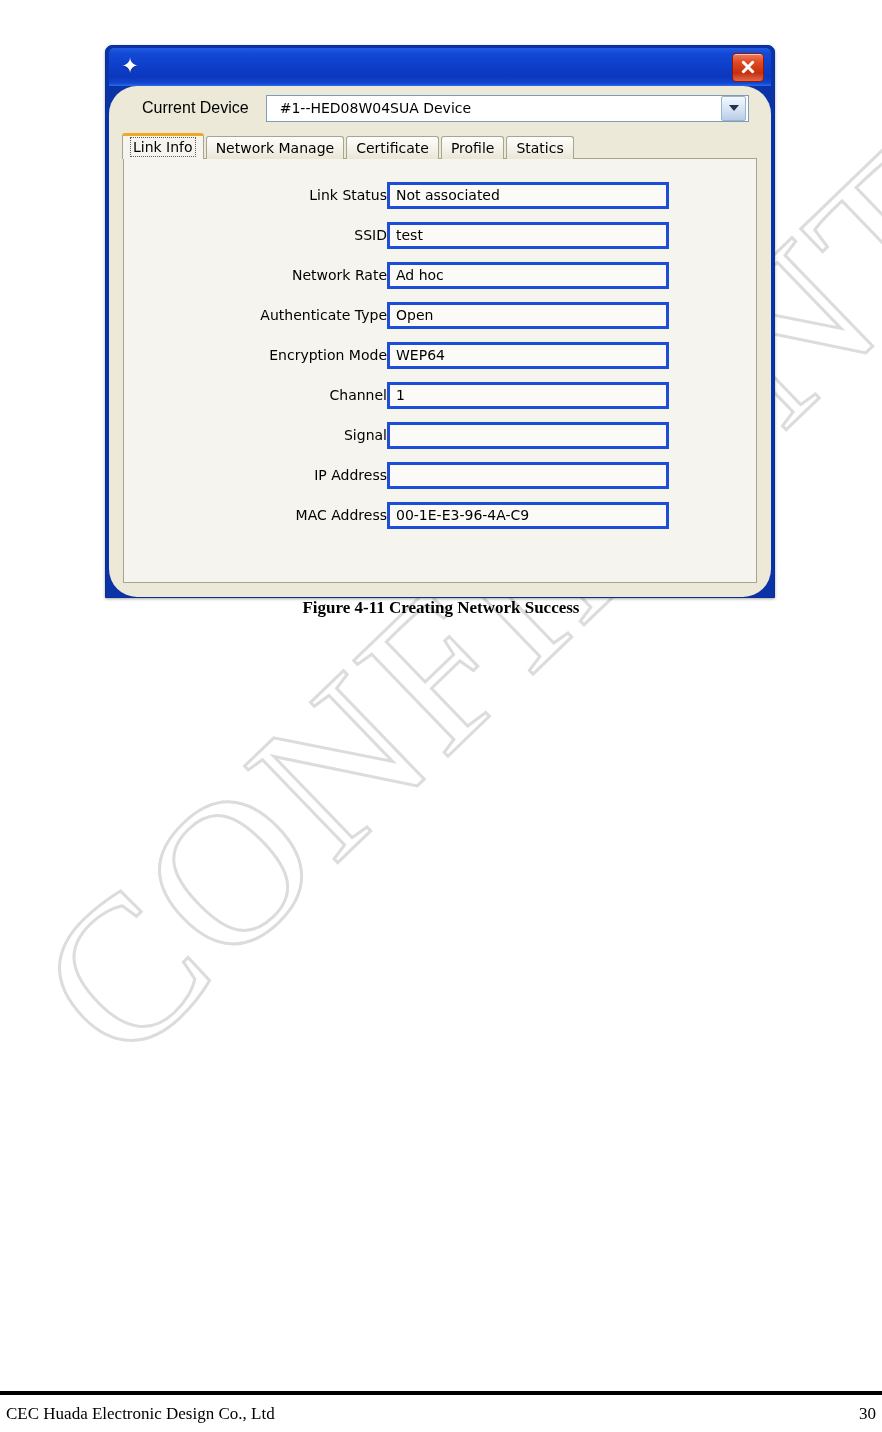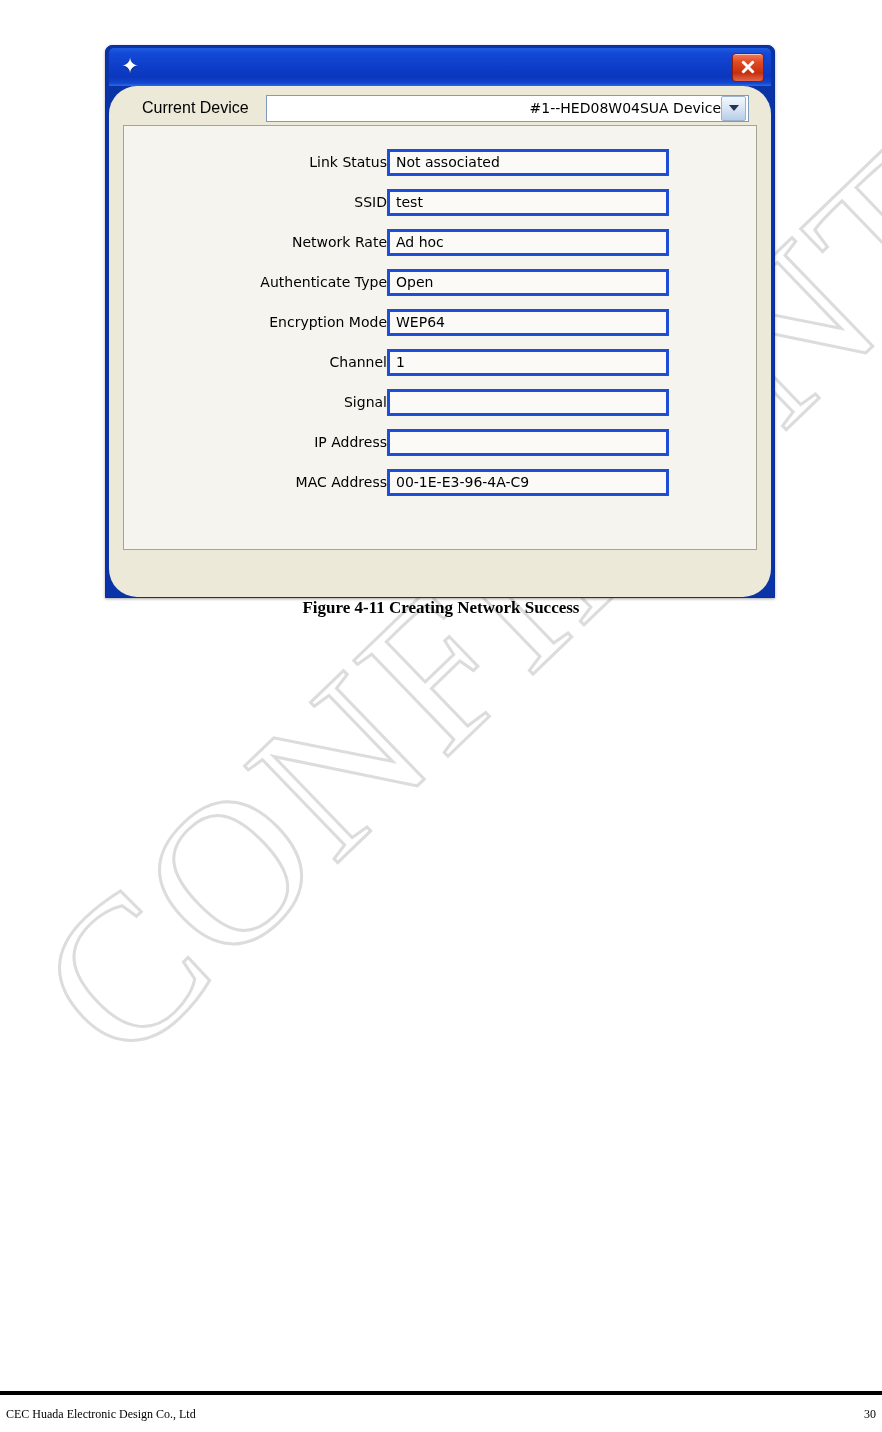--- a/index.html
+++ b/index.html
@@ -163,21 +163,20 @@
     cursor: pointer;
   }
   .combo-value {
     flex: 1 1 auto;
     padding-left: 13px;
     font-family: "DejaVu Sans", sans-serif;
     font-size: 14px;
     color: #000000;
     white-space: nowrap;
     overflow: hidden;
-    text-align: right;
   }
   .combo-btn {
     flex: none;
     width: 23px;
     height: 23px;
     margin-right: 2px;
     background: linear-gradient(to bottom, #f4f8fd 0%, #dbe7f6 45%, #b9cde8 100%);
     border: 1px solid #9cb3cd;
     border-radius: 2px;
     position: relative;
@@ -316,21 +315,21 @@
     top: 1400px;
     width: 882px;
     height: 28px;
     z-index: 4;
     display: flex;
     align-items: center;
     justify-content: space-between;
     padding: 0 6px;
     box-sizing: border-box;
     font-family: "Liberation Serif", "DejaVu Serif", serif;
-    font-size: 12px;
+    font-size: 17px;
     color: #000000;
   }
 </style>
 </head>
 <body>
 
 <div id="watermark">
   <div class="wm-text">CONFIDENTIAL</div>
 </div>
 
@@ -345,20 +344,29 @@
   <div class="client">
 
     <div class="device-row">
       <span class="device-label">Current Device</span>
       <div class="combo">
         <span class="combo-value">#1--HED08W04SUA Device</span>
         <span class="combo-btn"></span>
       </div>
     </div>
 
+    <div class="tabstrip" id="tabstrip">
+        <div class="tab selected">
+          <span class="tab-focus">Link Info</span>
+        </div>
+        <div class="tab">Network Manage</div>
+        <div class="tab">Certificate</div>
+        <div class="tab">Profile</div>
+        <div class="tab">Statics</div>
+      </div>
 
     <div class="tabpage">
       <div class="panel-inner" id="fieldlist">
           <div class="field-row">
             <span class="field-label">Link Status</span>
             <span class="field-box">Not associated</span>
           </div>
           <div class="field-row">
             <span class="field-label">SSID</span>
             <span class="field-box">test</span>

